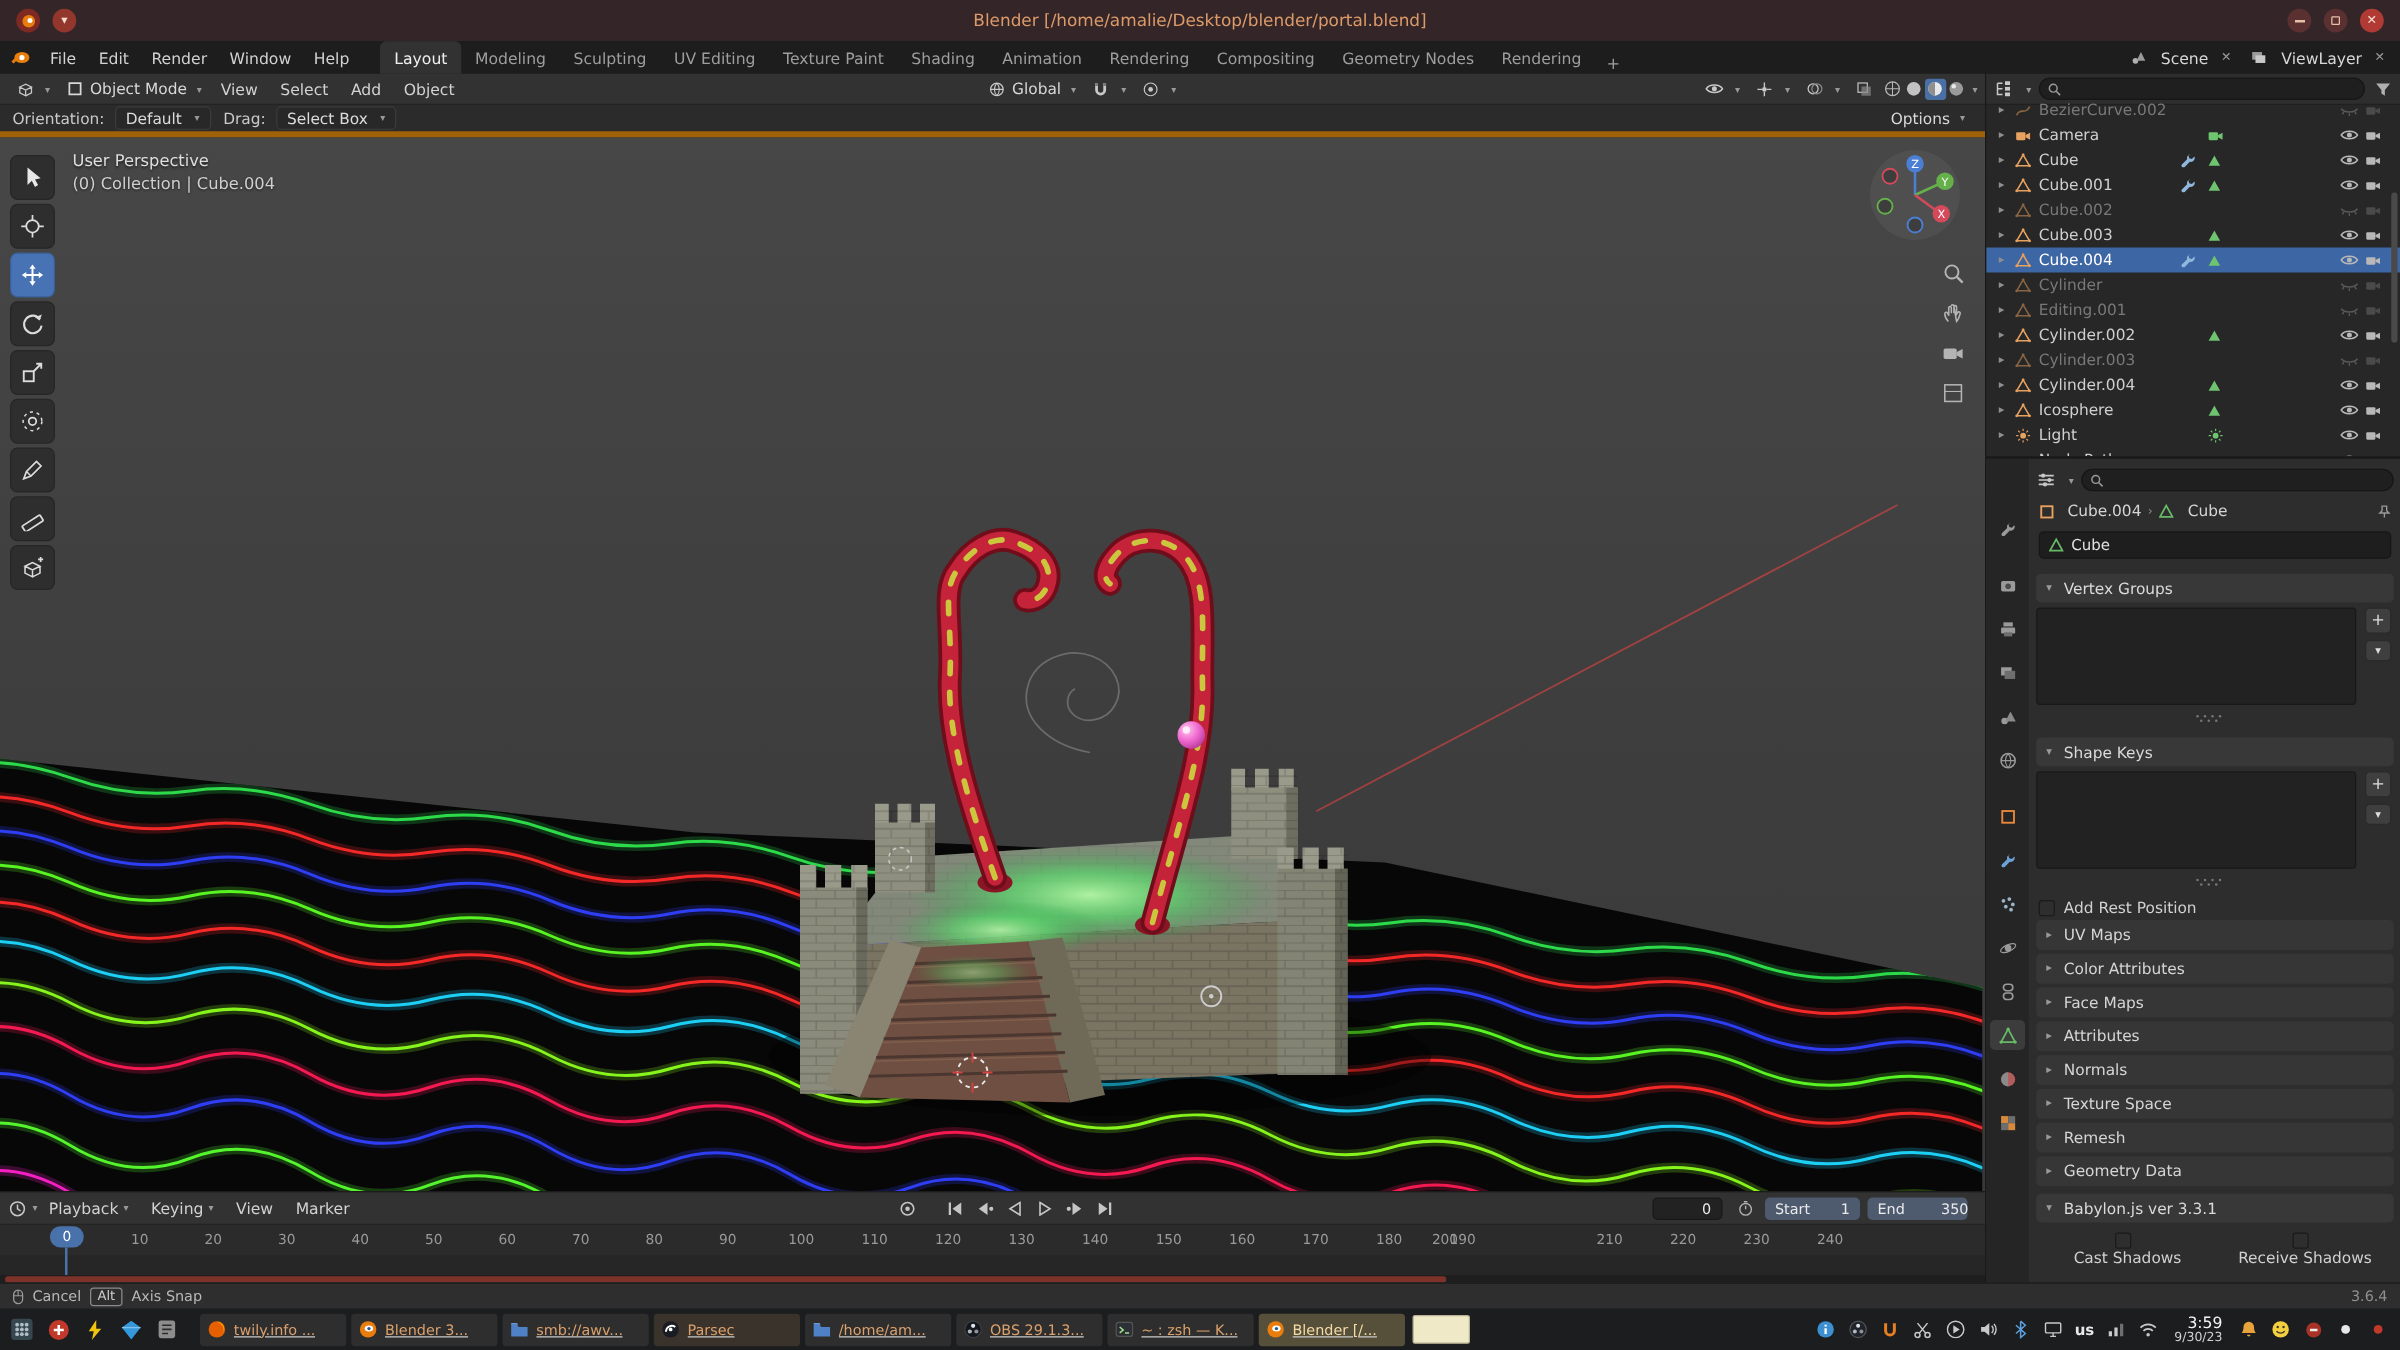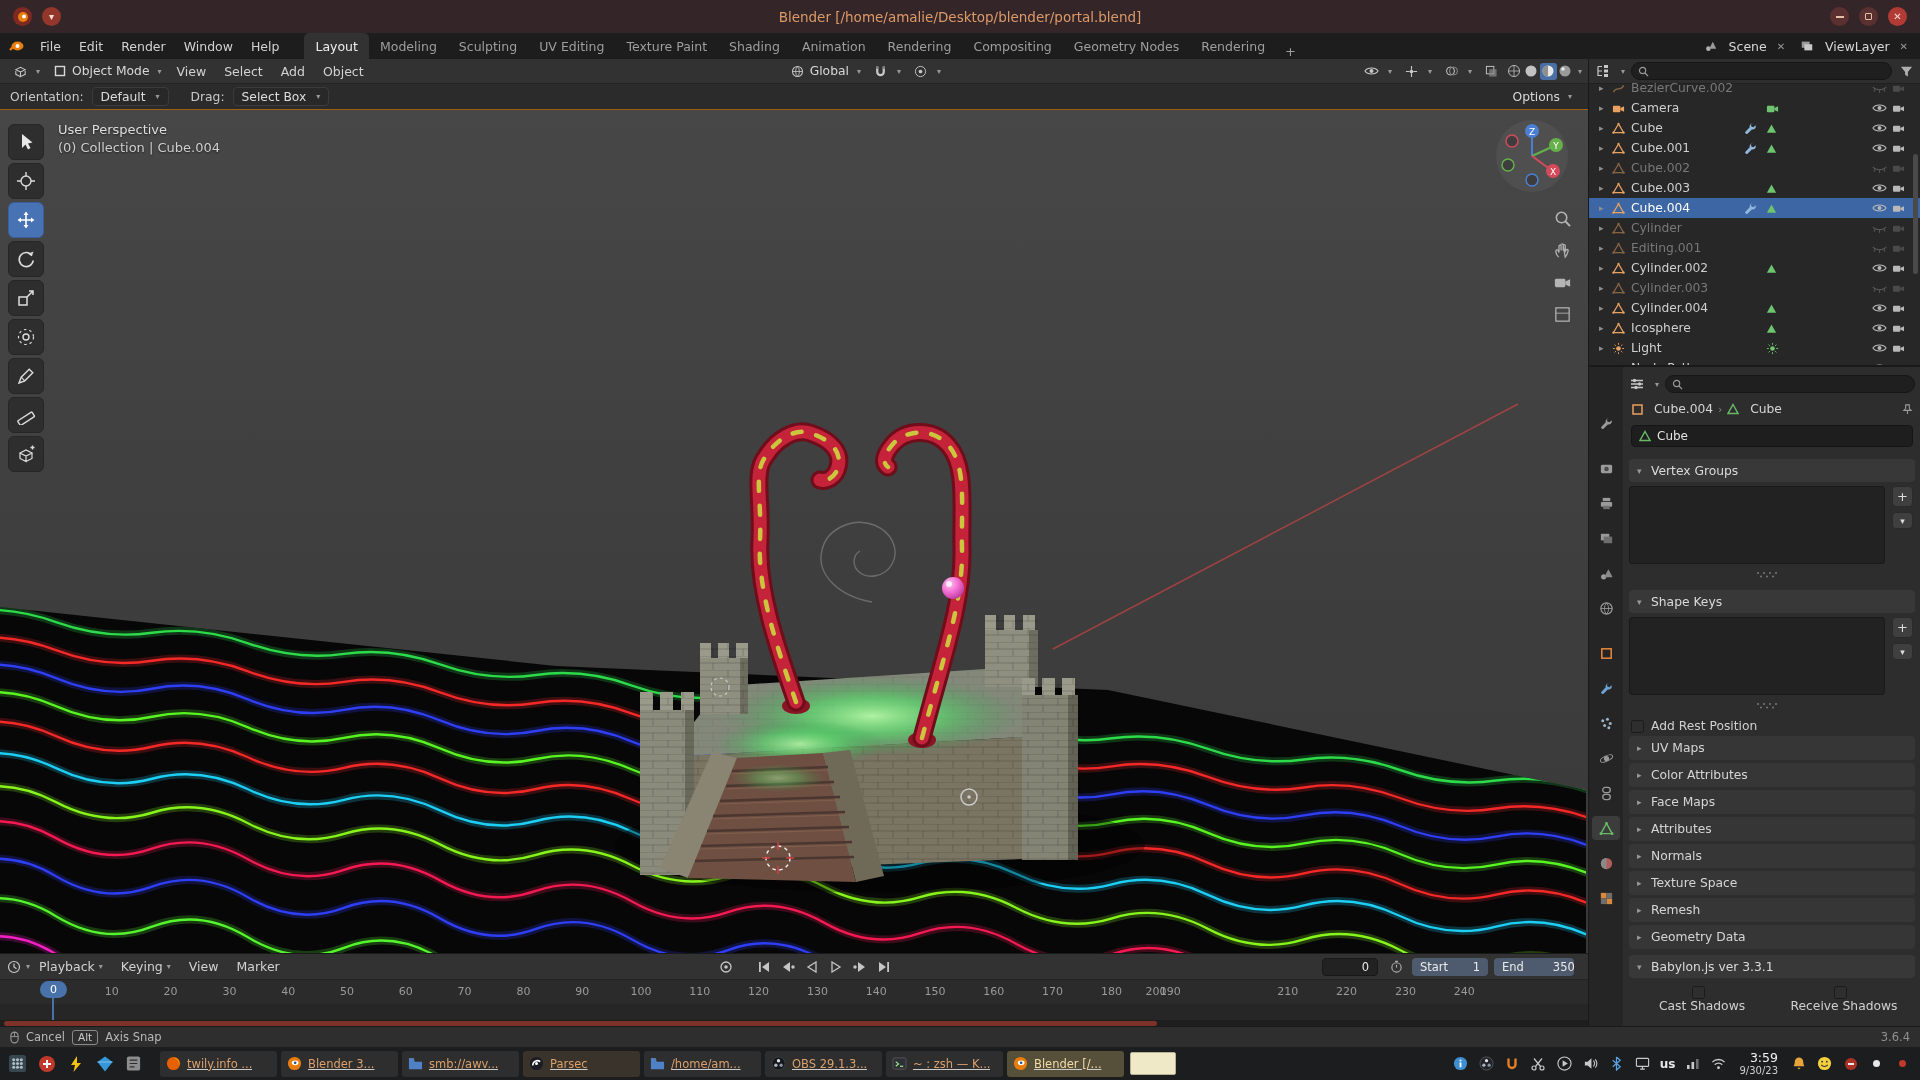--- a/index.html
+++ b/index.html
@@ -37,21 +37,21 @@
 
   
   #tool-header{left:0;top:59px;width:1588px;height:25px;background:#323232;border-bottom:1px solid #232323;display:flex;align-items:center;padding:0 6px;}
   .th-btn{display:flex;align-items:center;gap:4px;padding:0 6px;height:100%;color:#d8d8d8;font-size:12.3px;}
   .ico16{width:16px;height:16px;display:flex;align-items:center;justify-content:center;}
   .spacer{flex:1;}
   .shade-ball{width:17px;height:17px;border-radius:3px;display:flex;align-items:center;justify-content:center;}
   .shade-ball.active{background:#4a6fa5;}
 
   
-  #settings-row{left:0;top:84px;width:1588px;height:26px;background:#2b2b2b;border-bottom:1px solid #a16207;display:flex;align-items:center;padding:0 10px;gap:8px;font-size:12.3px;color:#c9c9c9;}
+  #settings-row{left:0;top:84px;width:1588px;height:26px;background:#2b2b2b;border-bottom:5px solid #a16207;display:flex;align-items:center;padding:0 10px;gap:8px;font-size:12.3px;color:#c9c9c9;}
   .dd-field{background:#282828;border:1px solid #3b3b3b;border-radius:4px;height:19px;display:flex;align-items:center;padding:0 8px;color:#dcdcdc;gap:6px;}
 
   
   #viewport{left:0;top:110px;width:1588px;height:843px;background:linear-gradient(180deg,#474747,#3e3e3e 55%,#393939);overflow:hidden;}
   #scene{position:absolute;left:0;top:0;}
   .vp-text{position:absolute;left:58px;color:#dedede;font-size:13px;text-shadow:0 1px 2px rgba(0,0,0,.55);}
   #toolcol{position:absolute;left:8px;top:14px;display:flex;flex-direction:column;gap:3px;}
   .tool-btn{width:36px;height:36px;border-radius:6px;background:rgba(44,44,44,.92);border:1px solid #262626;display:flex;align-items:center;justify-content:center;}
   .tool-btn.active{background:#4772b3;border-color:#3a5f99;}
   .nav-gizmo{position:absolute;right:18px;top:8px;}
@@ -334,21 +334,21 @@
       </div>
     <span class="caret">▾</span>
   </div>
 
   <div id="settings-row" class="abs">
     <span>Orientation:</span>
     <div class="dd-field">
         <span>Default</span>
         <span class="caret">▾</span>
       </div>
-    <span style="margin-left:14px;">Drag:</span>
+    <span style="margin-left:2px;">Drag:</span>
     <div class="dd-field">
         <span>Select Box</span>
         <span class="caret">▾</span>
       </div>
     <div class="spacer"></div>
     <div class="th-btn">
         <span>Options</span>
         <span class="caret">▾</span>
       </div>
   </div>

